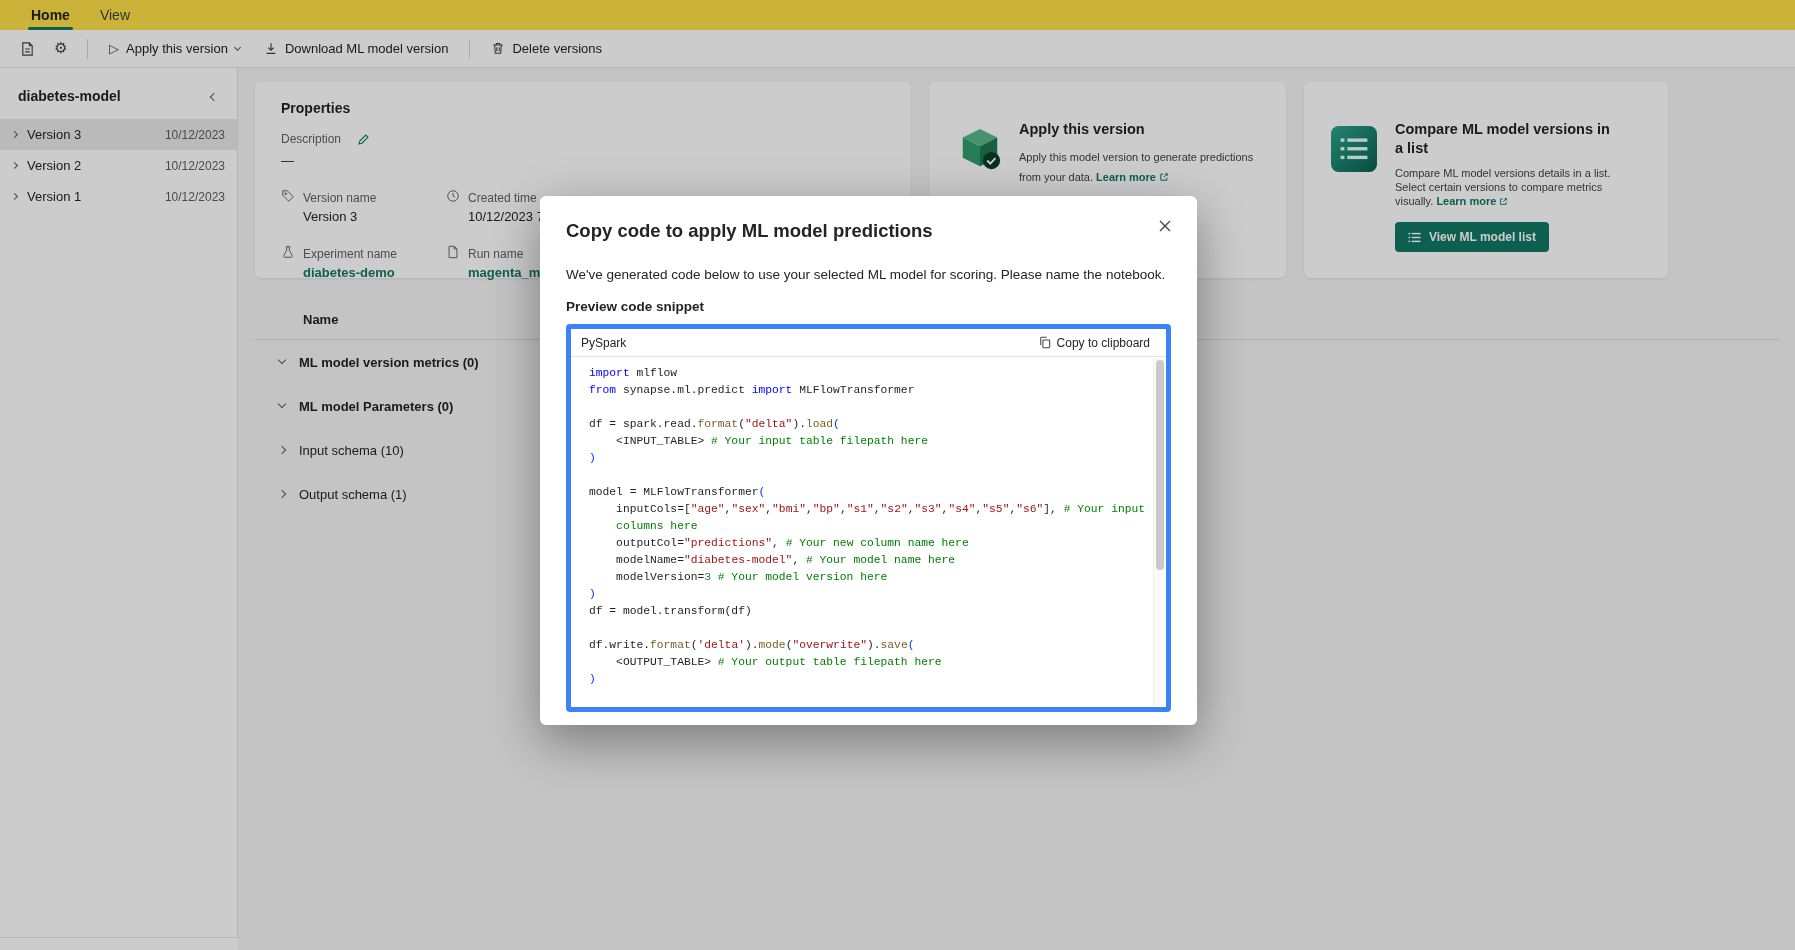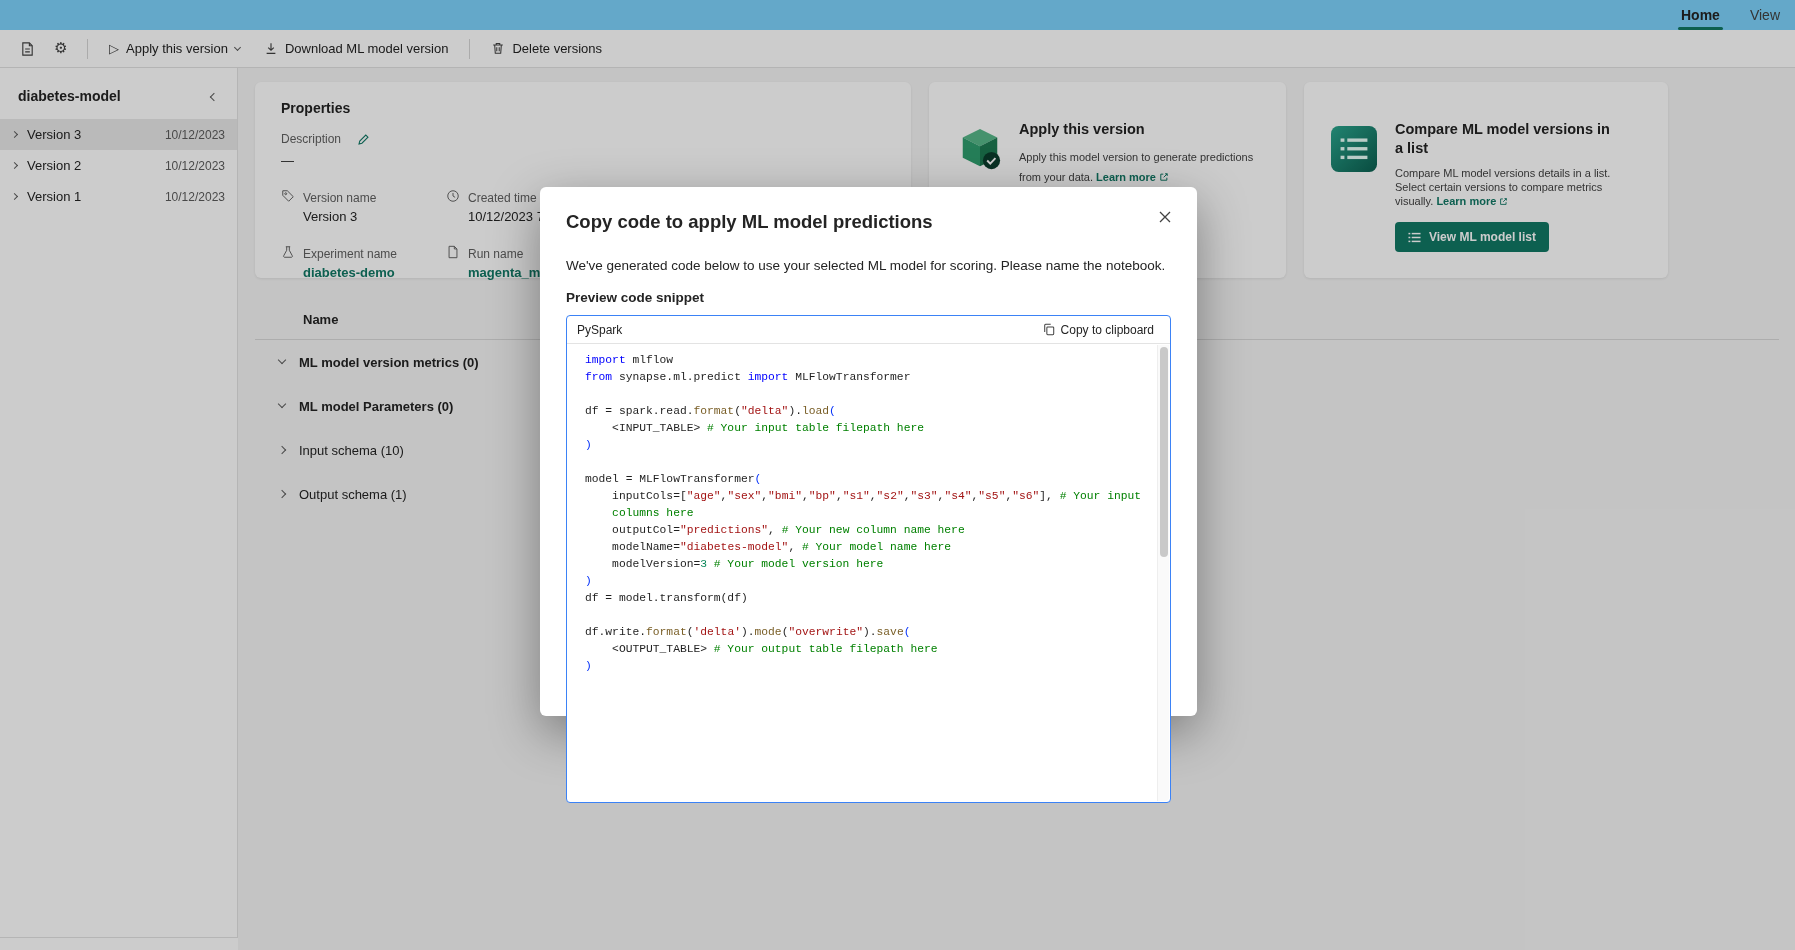--- a/index.html
+++ b/index.html
@@ -1,21 +1,21 @@
 <!DOCTYPE html>
 <html><head>
 <meta charset="utf-8">
 <style>
   * { box-sizing: border-box; margin: 0; padding: 0; }
   html,body { width:1795px; height:950px; overflow:hidden; }
   body { font-family:"Liberation Sans", sans-serif; background:#fff; color:#242424; }
   .app { position:relative; width:1795px; height:950px; background:#fff; overflow:hidden; }
 
   
-  .tabbar { height:30px; background:#7dd3fc; display:flex; align-items:stretch; padding-left:16px;justify-content:flex-end; }
+  .tabbar { height:30px; background:#fde047; display:flex; align-items:stretch; padding-left:16px; }
   .tab { position:relative; display:flex; align-items:center; padding:0 15px; font-size:14px; color:#424242; cursor:pointer; }
   .tab.active { font-weight:700; color:#242424; }
   .tab.active::after { content:""; position:absolute; left:12px; right:12px; bottom:0; height:3px; background:#117865; border-radius:2px; }
 
   
   .toolbar { height:38px; background:#fff; border-bottom:1px solid #e1e1e1; display:flex; align-items:center; padding:0 12px; gap:4px; }
   .icon-btn { width:30px; height:28px; display:flex; align-items:center; justify-content:center; border:none; background:transparent; border-radius:4px; cursor:pointer; color:#424242; }
   .tb-btn { display:flex; align-items:center; gap:7px; border:none; background:transparent; font-family:inherit; font-size:13px; color:#242424; padding:6px 10px; border-radius:4px; cursor:pointer; }
   .tb-sep { width:1px; height:20px; background:#d6d6d6; margin:0 7px; }
   .gear-glyph { font-family:"DejaVu Sans", sans-serif; font-size:15px; line-height:1; color:#424242; }
@@ -59,26 +59,26 @@
   .learn-link { color:#117865; font-weight:700; cursor:pointer; white-space:nowrap; }
   .teal-btn { margin-top:14px; display:inline-flex; align-items:center; gap:8px; background:#117865; color:#fff; border:none; border-radius:4px; font-family:inherit; font-size:12px; font-weight:700; padding:8px 13px; cursor:pointer; }
 
   .list { position:absolute; left:17px; top:232px; right:16px; }
   .list-header { height:40px; display:flex; align-items:center; padding-left:48px; font-size:13px; font-weight:700; border-bottom:1px solid #d9d9d9; }
   .section-row { height:44px; display:flex; align-items:center; gap:14px; padding-left:24px; cursor:pointer; font-size:13px; }
   .section-row .lbl-bold { font-weight:700; }
 
   
   .backdrop { position:absolute; inset:0; background:rgba(0,0,0,0.20); z-index:50; }
-  .modal { position:absolute; left:540px; top:187px; width:657px; height:529px; background:#fff; border-radius:6px; box-shadow:0 16px 50px rgba(0,0,0,0.38); z-index:60; padding:24px 26px; }
+  .modal { position:absolute; left:540px; top:196px; width:657px; height:529px; background:#fff; border-radius:6px; box-shadow:0 16px 50px rgba(0,0,0,0.38); z-index:60; padding:24px 26px; }
   .modal-title { font-size:18.5px; font-weight:700; color:#242424; }
   .modal-close { position:absolute; top:16px; right:18px; width:28px; height:28px; border:none; background:transparent; border-radius:4px; cursor:pointer; display:flex; align-items:center; justify-content:center; }
   .modal-sub { margin-top:25px; font-size:13.5px; color:#242424; }
   .preview-label { margin-top:17px; font-size:13.5px; font-weight:700; }
-  .codebox { margin-top:10px; border:1px solid #3b82f6; border-radius:4px; height:488px; position:relative; overflow:hidden; background:#fff; }
+  .codebox { margin-top:10px; border:5px solid #3b82f6; border-radius:4px; height:388px; position:relative; overflow:hidden; background:#fff; }
   .codebox-header { height:28px; display:flex; align-items:center; padding:0 10px; border-bottom:1px solid #e3e3e3; }
   .lang-label { font-size:12px; color:#242424; }
   .copy-btn { margin-left:auto; display:flex; align-items:center; gap:6px; border:none; background:transparent; font-family:inherit; font-size:12px; color:#242424; cursor:pointer; padding:4px 6px; border-radius:4px; }
   .code { position:absolute; top:29px; bottom:0; left:0; right:13px; padding:7px 4px 6px 18px; font-family:"Liberation Mono", monospace; font-size:11.3px; line-height:17px; white-space:pre; overflow:hidden; color:#1f1f1f; }
   .code-scrollbar { position:absolute; top:29px; bottom:1px; right:1px; width:12px; background:#fafafa; border-left:1px solid #eeeeee; border-radius:0 0 4px 0; }
   .code-thumb { position:absolute; top:2px; left:2px; width:8px; height:210px; background:#c9c9c9; border-radius:4px; }
 
   .tok-k { color:#0000ff; }
   .tok-s { color:#a31515; }
   .tok-c { color:#008000; }

